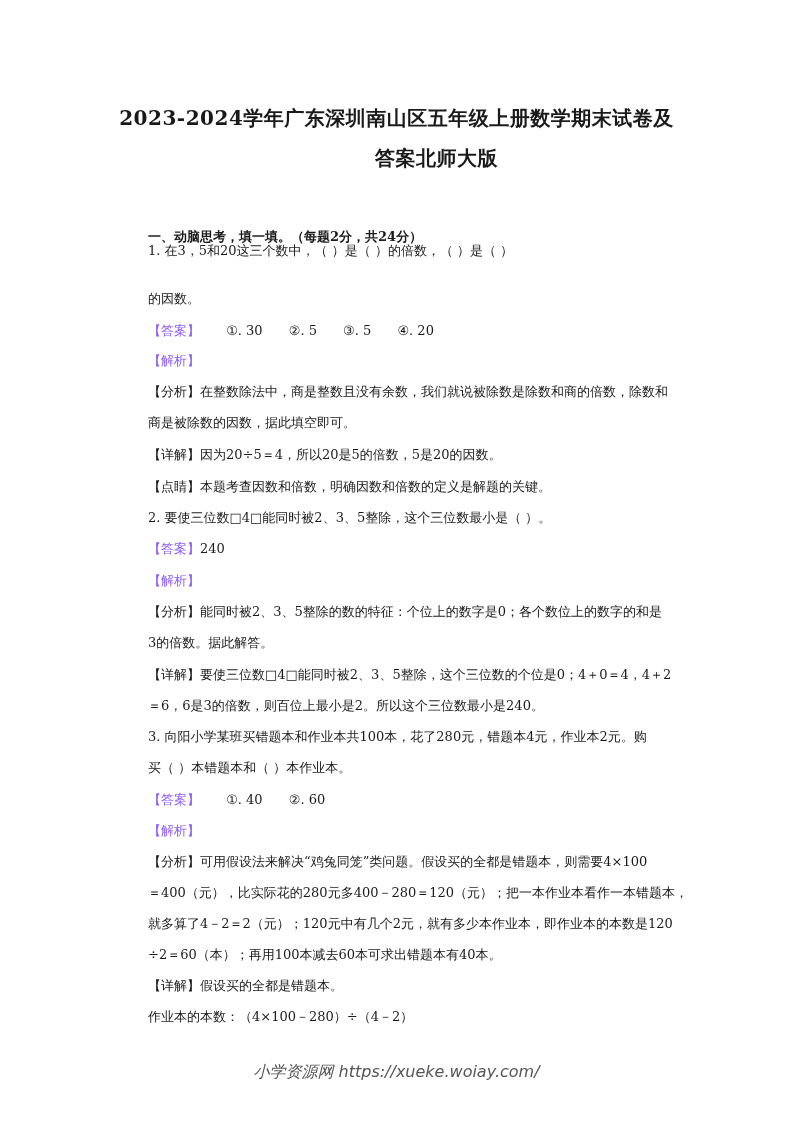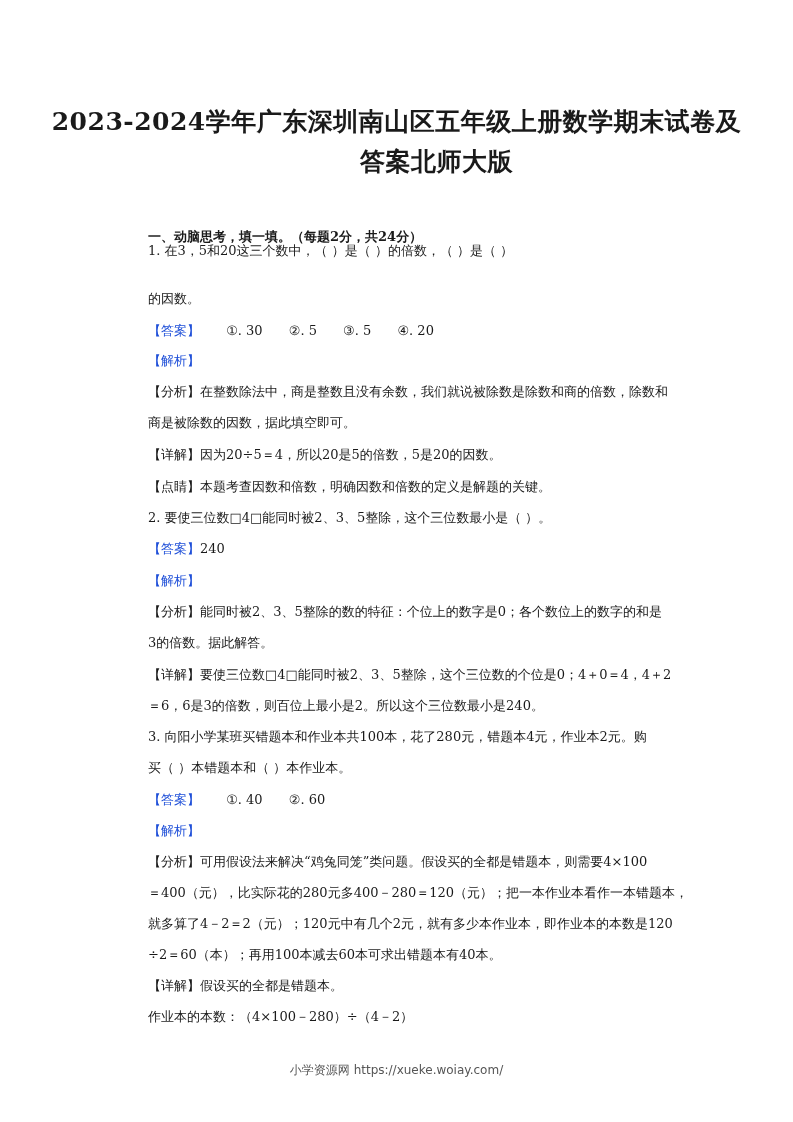--- a/index.html
+++ b/index.html
@@ -1,27 +1,27 @@
 <!DOCTYPE html>
 <html><head>
 <meta charset="utf-8">
 <style>
   html, body { margin: 0; padding: 0; background: #ffffff; }
   body { width: 793px; height: 1122px; position: relative; overflow: hidden;
          font-family: "DejaVu Serif", "Liberation Serif", serif; color: #1a1a1a; }
   .title { position: absolute; left: 0; width: 793px; text-align: center;
-           font-family: "DejaVu Serif", serif; font-weight: bold; font-size: 25px; letter-spacing: 0.5px; }
+           font-family: "DejaVu Serif", serif; font-weight: bold; font-size: 20px; letter-spacing: 0.5px; }
   .t1 { top: 105px; }
   .t2 { top: 145px; margin-left: 40px; }
   .line { position: absolute; left: 118px; width: 560px; font-size: 13px; line-height: 20px; white-space: nowrap; margin-left: 30px; }
   .sec { font-weight: bold; }
-  .lbl { color: #1d4ed8; }
+  .lbl { color: #8b5cf6; }
   .blk { color: #1a1a1a; }
   .footer { position: absolute; top: 1062px; left: 0; width: 793px; text-align: center;
-            font-family: "DejaVu Sans", sans-serif; font-size: 12px; color: #555; }
+            font-family: "DejaVu Sans", sans-serif; font-size: 16px; color: #555; font-style: italic; }
   .ans span { margin-right: 22px; }
 </style>
 </head>
 <body>
 
 <div class="title t1">2023-2024学年广东深圳南山区五年级上册数学期末试卷及</div>
 <div class="title t2">答案北师大版</div>
 
 <div class="line sec" style="top:227px">一、动脑思考，填一填。（每题2分，共24分）</div>
 

